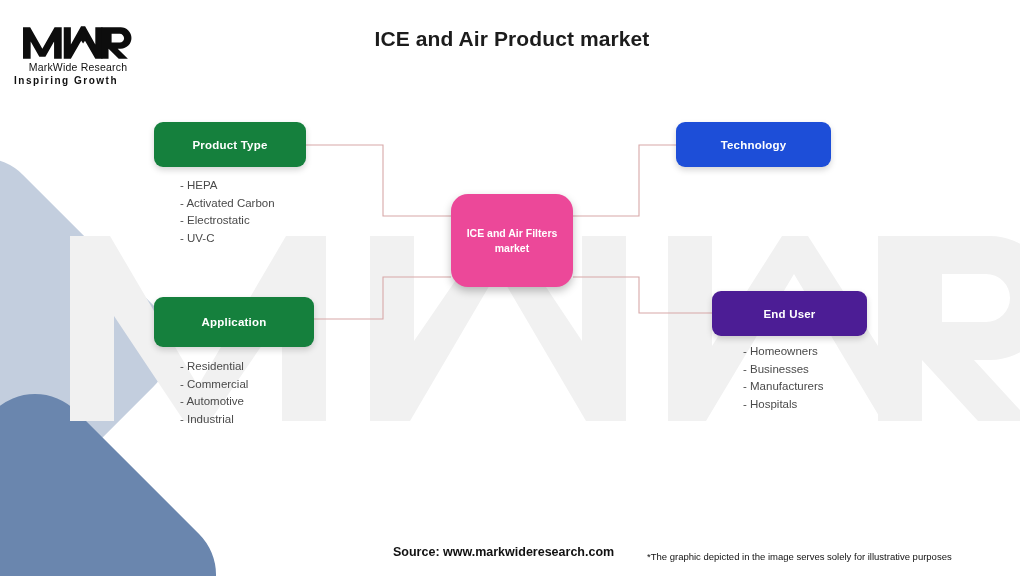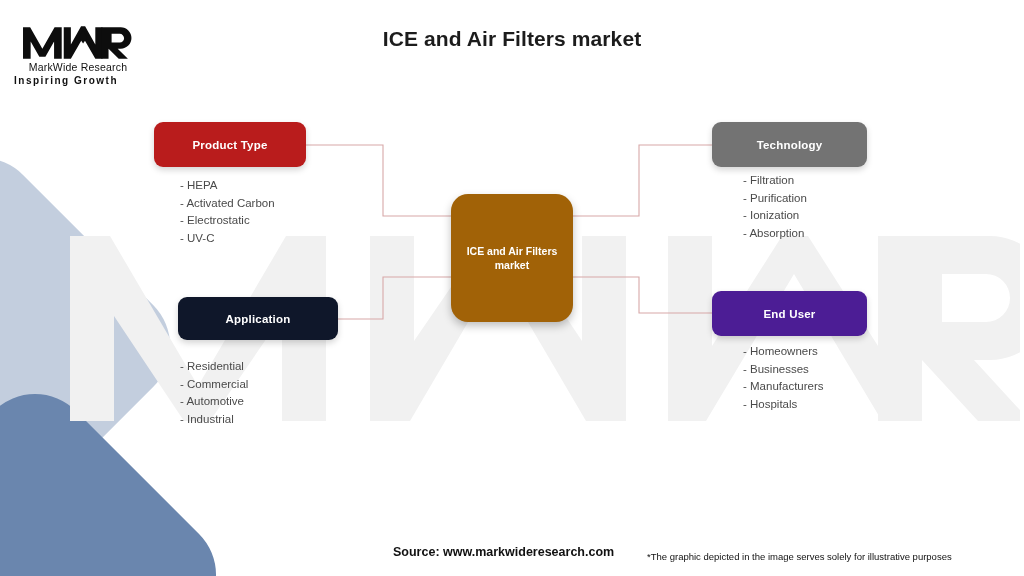--- a/index.html
+++ b/index.html
@@ -64,28 +64,28 @@
 
   
   .node{
     position:absolute;
     border-radius:9px;
     display:flex;align-items:center;justify-content:center;
     color:#ffffff;font-size:11.5px;font-weight:bold;
     letter-spacing:.2px;
     box-shadow:0 3px 6px rgba(0,0,0,.17);
   }
-  .node-product{left:154px;top:122px;width:152px;height:45px;background:#b91c1c;}
-  .node-application{left:154px;top:297px;width:160px;height:43px;background:#0f172a;margin-left:24px;}
-  .node-technology{left:712px;top:122px;width:155px;height:45px;background:#737373;}
+  .node-product{left:154px;top:122px;width:152px;height:45px;background:#15803d;}
+  .node-application{left:154px;top:297px;width:160px;height:50px;background:#15803d;}
+  .node-technology{left:676px;top:122px;width:155px;height:45px;background:#1d4ed8;}
   .node-enduser{left:712px;top:291px;width:155px;height:45px;background:#4c1d95;}
 
   .center-node{
-    position:absolute;left:451px;top:194px;width:122px;height:128px;
-    background:#a16207;border-radius:17px;
+    position:absolute;left:451px;top:194px;width:122px;height:93px;
+    background:#ec4899;border-radius:17px;
     display:flex;align-items:center;justify-content:center;
     box-shadow:0 4px 9px rgba(0,0,0,.25);
   }
   .center-label{
     color:#ffffff;font-size:10.5px;font-weight:bold;
     text-align:center;line-height:1.35;padding:0 8px;
   }
 
   
   .bullets{position:absolute;color:#4a4a4a;font-size:11.5px;line-height:17.5px;}
@@ -138,21 +138,21 @@
 
         <polygon points="112,30 120,14 128,30 120,42"></polygon>
 
         <path d="M162,10 h32 a21,21 0 0 1 0,42 h-6 l20,20 h-18 l-20,-20 v20 h-14 V10 z M176,23 v17 h16 a8.5,8.5 0 0 0 0,-17 z"></path>
       </g>
     </svg>
     <div class="logo-name">MarkWide Research</div>
     <div class="logo-tag">Inspiring Growth</div>
   </div>
 
-  <div class="title">ICE and Air Filters market</div>
+  <div class="title">ICE and Air Product market</div>
 
   <svg class="connectors" aria-hidden="true">
     <g fill="none" stroke="#d8a8a8" stroke-width="1.1">
 
       <path d="M306,145 L383,145 L383,216 L451,216"></path>
 
       <path d="M712,145 L639,145 L639,216 L573,216"></path>
 
       <path d="M314,319 L383,319 L383,277 L451,277"></path>
 
@@ -183,26 +183,20 @@
   <div class="bullets list-application">
     <div class="b">- Residential</div>
     <div class="b">- Commercial</div>
     <div class="b">- Automotive</div>
     <div class="b">- Industrial</div>
   </div>
 
   <div class="node node-technology">
     <span>Technology</span>
   </div>
-  <div class="bullets list-technology">
-    <div class="b">- Filtration</div>
-    <div class="b">- Purification</div>
-    <div class="b">- Ionization</div>
-    <div class="b">- Absorption</div>
-  </div>
 
   <div class="node node-enduser">
     <span>End User</span>
   </div>
   <div class="bullets list-enduser">
     <div class="b">- Homeowners</div>
     <div class="b">- Businesses</div>
     <div class="b">- Manufacturers</div>
     <div class="b">- Hospitals</div>
   </div>

